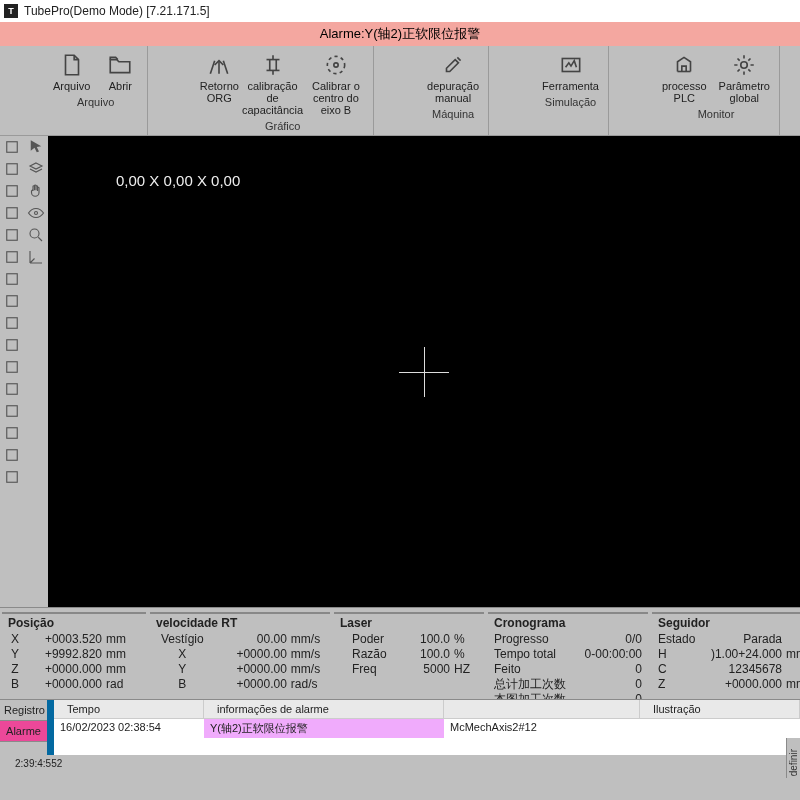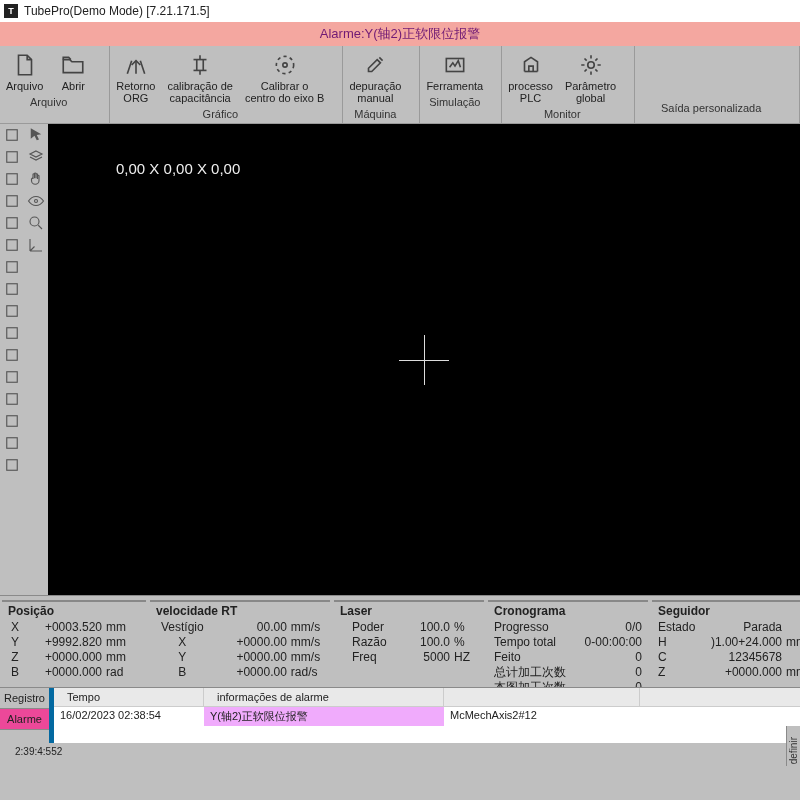--- a/index.html
+++ b/index.html
@@ -1,22 +1,22 @@
 <!DOCTYPE html>
 <html><head>
 <meta charset="utf-8">
 <style>
 * { box-sizing: border-box; margin: 0; padding: 0; font-family: "Segoe UI", Tahoma, sans-serif; }
 body { width: 800px; height: 800px; background: #bfbfbf; overflow: hidden; font-size: 12px; color: #222; }
 .titlebar { height: 22px; background: #fff; display: flex; align-items: center; padding-left: 4px; gap: 6px; }
 .titlebar .app-icon { width: 14px; height: 14px; background: #222; color: #fff; display: flex; align-items: center; justify-content: center; font-size: 9px; font-weight: bold; }
 .titlebar .t { font-size: 12px; }
-.alarmbar { height: 24px; background: #f4a7a0; color: #701a75; display: flex; align-items: center; justify-content: center; font-size: 13px; }
+.alarmbar { height: 24px; background: #f4a7a0; color: #000000; display: flex; align-items: center; justify-content: center; font-size: 13px; }
 .ribbon { background: #bfbfbf; display: flex; border-bottom: 1px solid #9a9a9a; }
-.ribbon-group { display: flex; flex-direction: column; align-items: center; border-right: 1px solid #9a9a9a; padding: 2px 12px 0 0; }
+.ribbon-group { display: flex; flex-direction: column; align-items: center; border-right: 1px solid #9a9a9a; padding: 2px 3px 0 0; margin-left: 47px; }
 .ribbon-items { display: flex; }
 .ribbon-item { display: flex; flex-direction: column; align-items: center; justify-content: flex-start; padding: 4px 6px 2px 6px; cursor: pointer; min-width: 48px; }
 .ribbon-item .icon { width: 28px; height: 26px; color: #444; }
 .ribbon-item .lbl { font-size: 11px; text-align: center; line-height: 1.1; margin-top: 2px; }
 .ribbon-group-label { font-size: 11px; color: #333; padding: 2px 0 3px 0; width: 100%; text-align: center; }
 .workarea { display: flex; height: 471px; }
 .vtool { width: 24px; background: #bfbfbf; display: flex; flex-direction: column; align-items: center; padding-top: 2px; gap: 4px; }
 .vtool .tb { width: 18px; height: 18px; color: #555; cursor: pointer; display: flex; align-items: center; justify-content: center; }
 .canvas { flex: 1; background: #000; position: relative; }
 .canvas .dims { position: absolute; top: 36px; left: 68px; color: #eee; font-size: 15px; }
@@ -38,21 +38,21 @@
 .seg   { flex: 1; }
 .crono .row .k { width: 66px; text-align: left; }
 .crono .row .v { width: 80px; text-align: right; }
 .seg .row .k { width: 44px; text-align: left; }
 .seg .row .v { flex:1; text-align: right; }
 .seg .row .u { width: 24px; }
 .laser .row .k { width: 50px; text-align: left; padding-left: 12px; }
 .laser .row .v { width: 56px; text-align: right; }
 .laser .row .u { width: 24px; }
 .logarea { display: flex; background: #bfbfbf; height: 56px; border-top: 1px solid #8a8a8a; }
-.logtabs { width: 54px; display: flex; flex-direction: column; border-right: 5px solid #0369a1; }
+.logtabs { width: 54px; display: flex; flex-direction: column; border-right: 7px solid #0369a1; }
 .logtabs div { padding: 4px 4px; font-size: 11px; border-bottom: 1px solid #8a8a8a; text-align: center; cursor: pointer; }
 .logtabs .active { background: #ec4899; }
 .logtable { flex: 1; background: #fff; display: flex; flex-direction: column; font-size: 11px; }
 .loghead { display: flex; background: #e9e9e9; border-bottom: 1px solid #ccc; }
 .loghead div { padding: 3px 13px; border-right: 1px solid #ccc; }
 .logrow { display: flex; }
 .logrow div { padding: 2px 6px; }
 .c-tempo { width: 150px; }
 .c-info  { width: 240px; }
 .c-extra { width: 196px; }
@@ -423,20 +423,21 @@
 <div class="logarea" style="position:relative;">
   <div class="logtabs">
     <div>Registro</div>
     <div class="active">Alarme</div>
   </div>
   <div class="logtable">
     <div class="loghead">
       <div class="c-tempo">Tempo</div>
       <div class="c-info">informações de alarme</div>
       <div class="c-extra"></div>
+      <div class="c-ilu">Ilustração</div>
     </div>
     <div class="logrow">
       <div class="c-tempo">16/02/2023 02:38:54</div>
       <div class="c-info hl">Y(轴2)正软限位报警</div>
       <div class="c-extra">McMechAxis2#12</div>
       <div class="c-ilu"></div>
     </div>
   </div>
   <div class="side-right-text">definir</div>
 </div>

